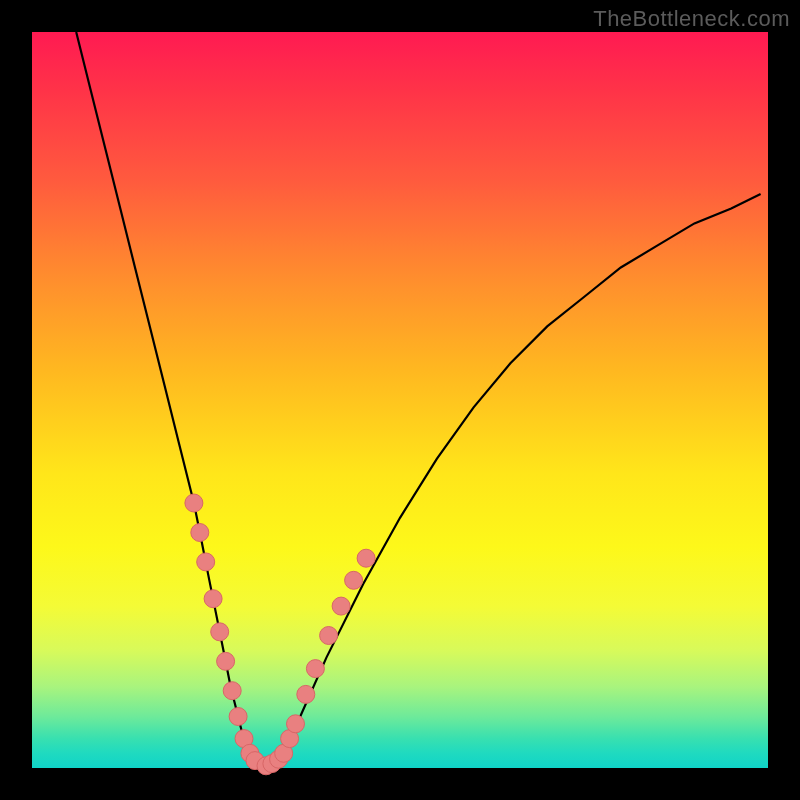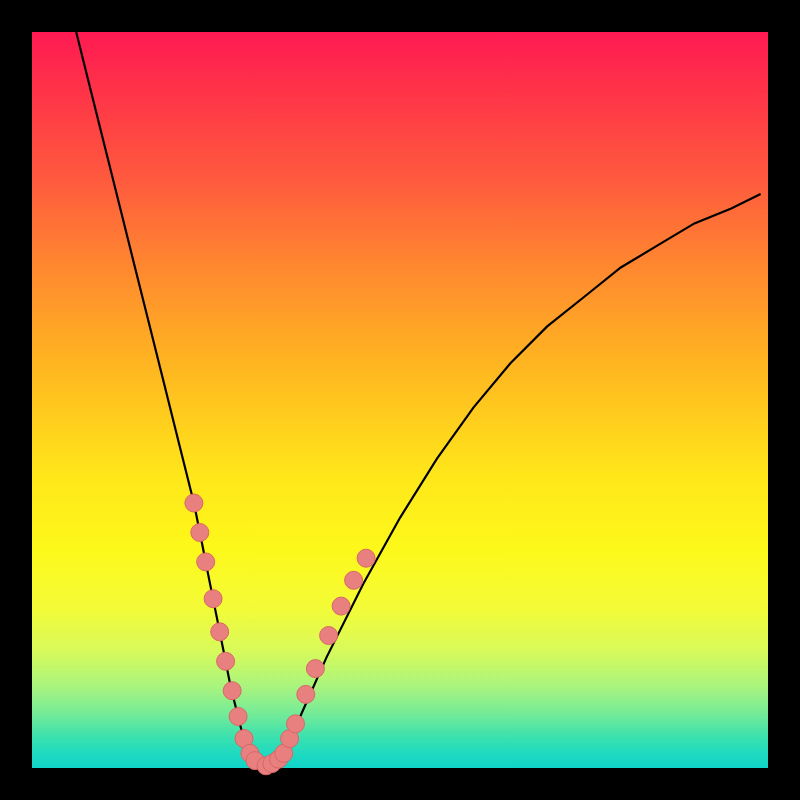--- a/index.html
+++ b/index.html
@@ -59,20 +59,21 @@
     left: 0;
     width: 736px;
     height: 736px;
     overflow: visible;
   }
 </style>
 </head>
 <body>
 
 <div class="frame">
+  <div class="watermark">TheBottleneck.com</div>
 
   <div class="plot-area">
     <svg class="curve" viewBox="0 0 736 736" preserveAspectRatio="none">
       <path fill="none" stroke="#000000" stroke-width="2.2" d="M44.2 0.0 L58.9 58.9 L73.6 117.8 L88.3 176.6 L103.0 235.5 L117.8 294.4 L132.5 353.3 L147.2 412.2 L161.9 471.0 L169.3 507.8 L176.6 544.6 L184.0 581.4 L191.4 618.2 L198.7 655.0 L206.1 684.5 L213.4 713.9 L220.8 732.3 L228.2 736.0 L235.5 736.0 L242.9 732.3 L250.2 721.3 L265.0 691.8 L294.4 625.6 L331.2 552.0 L368.0 485.8 L404.8 426.9 L441.6 375.4 L478.4 331.2 L515.2 294.4 L552.0 265.0 L588.8 235.5 L625.6 213.4 L662.4 191.4 L699.2 176.6 L728.6 161.9 "></path>
       <g>
           <circle cx="161.9" cy="471.0" r="9" fill="#e98080" stroke="#d86666" stroke-width="1"></circle>
           <circle cx="167.8" cy="500.5" r="9" fill="#e98080" stroke="#d86666" stroke-width="1"></circle>
           <circle cx="173.7" cy="529.9" r="9" fill="#e98080" stroke="#d86666" stroke-width="1"></circle>
           <circle cx="181.1" cy="566.7" r="9" fill="#e98080" stroke="#d86666" stroke-width="1"></circle>
           <circle cx="187.7" cy="599.8" r="9" fill="#e98080" stroke="#d86666" stroke-width="1"></circle>

